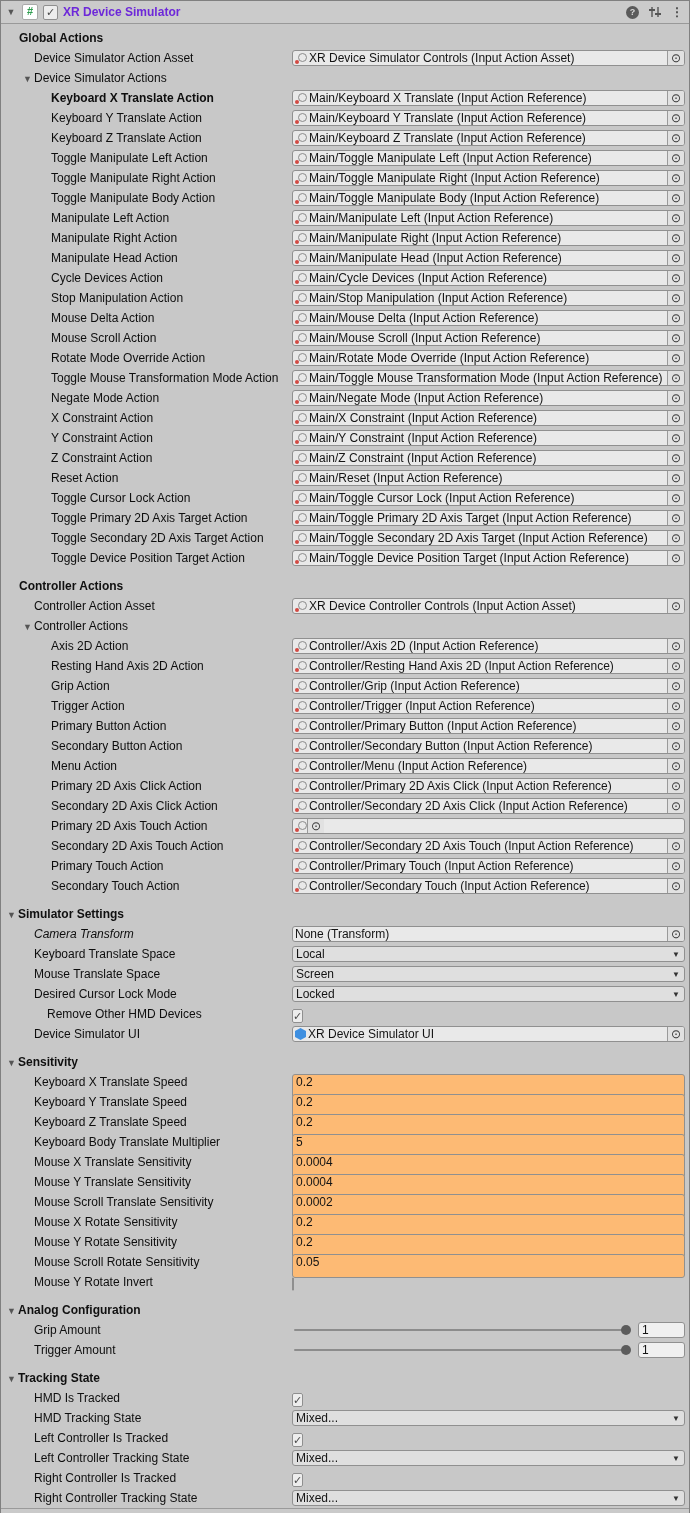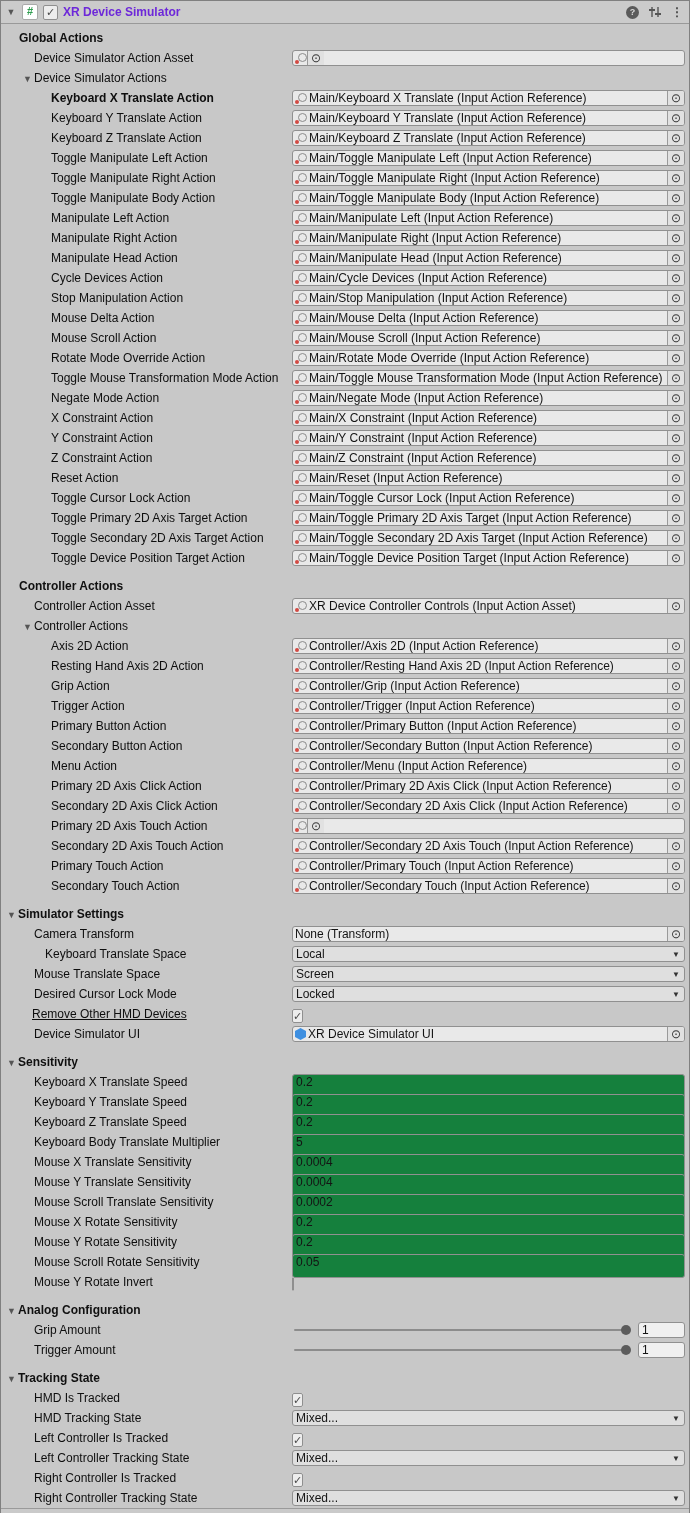--- a/index.html
+++ b/index.html
@@ -26,21 +26,21 @@
   .obj-text{flex:1;font-size:12px;color:#141414;white-space:nowrap;overflow:hidden;padding-left:2px;}
   .picker{flex:none;width:16px;align-self:stretch;background:#e1e1e1;border-left:1px solid #9a9a9a;display:flex;align-items:center;justify-content:center;font-size:12px;color:#3a3a3a;line-height:1;}
   .ia-icon{flex:none;width:12px;height:13px;position:relative;margin-left:2px;}
   .ia-icon::before{content:"";position:absolute;top:1px;left:3px;width:7px;height:7px;border:1.5px solid #8a8a8a;border-radius:50%;}
   .ia-icon::after{content:"";position:absolute;left:0;bottom:1px;width:4px;height:4px;background:#d24a43;border-radius:50%;}
   .prefab-icon{flex:none;width:11px;height:12px;margin-left:2px;background:#3e8fe0;clip-path:polygon(50% 0,100% 25%,100% 75%,50% 100%,0 75%,0 25%);}
   .dd{display:flex;align-items:center;height:16px;background:#dfdfdf;border:1px solid #909090;border-radius:3px;box-sizing:border-box;}
   .dd-text{flex:1;font-size:12px;color:#141414;padding-left:3px;white-space:nowrap;overflow:hidden;}
   .dd-arrow{flex:none;font-size:8px;color:#333;padding-right:4px;}
   .cb{line-height:13px;}
-  .txt{height:24px;background:#15803d;border:1px solid #909090;border-radius:3px;box-sizing:border-box;font-size:12px;color:#141414;line-height:14px;padding-left:3px;white-space:nowrap;overflow:hidden;}
+  .txt{height:24px;background:#fdba74;border:1px solid #909090;border-radius:3px;box-sizing:border-box;font-size:12px;color:#141414;line-height:14px;padding-left:3px;white-space:nowrap;overflow:hidden;}
   .slider-wrap{position:absolute;left:291px;right:4px;top:2px;height:16px;}
   .track{position:absolute;left:2px;right:60px;top:7px;height:2px;background:#8c8c8c;border-radius:1px;}
   .handle{position:absolute;right:54px;top:3px;width:10px;height:10px;background:#5c5c5c;border-radius:50%;}
   .slider-num{position:absolute;right:0;top:0;width:47px;height:16px;background:#f0f0f0;border:1px solid #909090;border-radius:3px;box-sizing:border-box;font-size:12px;color:#141414;line-height:14px;padding-left:3px;}
   .bottom-strip{border-top:1px solid #9a9a9a;background:#cacaca;height:7px;margin-top:0;}
   .preset-svg{display:block;}
 </style>
 </head>
 <body>
 
@@ -65,20 +65,21 @@
   </div>
   <div class="ibody">
       <div class="row">
         <div class="label bold" style="padding-left: 18px;"><span>Global Actions</span></div>
       </div>
       <div class="row">
         <div class="label" style="padding-left: 33px;"><span>Device Simulator Action Asset</span></div>
         <div class="value">
           <div class="obj">
             <span class="ia-icon"></span>
+            <span class="obj-text">XR Device Simulator Controls (Input Action Asset)</span>
             <span class="picker">⊙</span>
           </div>
         </div>
       </div>
       <div class="row">
         <div class="label" style="padding-left: 20px;"><span class="tri">▼</span><span>Device Simulator Actions</span></div>
       </div>
       <div class="row">
         <div class="label" style="padding-left: 50px; font-weight: bold;"><span>Keyboard X Translate Action</span></div>
         <div class="value">
@@ -463,30 +464,30 @@
             <span class="obj-text">Controller/Secondary Touch (Input Action Reference)</span>
             <span class="picker">⊙</span>
           </div>
         </div>
       </div>
       <div class="spacer"></div>
       <div class="row">
         <div class="label bold" style="padding-left: 4px;"><span class="tri">▼</span><span>Simulator Settings</span></div>
       </div>
       <div class="row">
-        <div class="label" style="padding-left: 33px;"><span>Camera Transform</span></div>
+        <div class="label" style="padding-left: 33px; font-style: italic;"><span>Camera Transform</span></div>
         <div class="value">
           <div class="obj">
             <span class="obj-text">None (Transform)</span>
             <span class="picker">⊙</span>
           </div>
         </div>
       </div>
       <div class="row">
-        <div class="label" style="padding-left: 44px;"><span>Keyboard Translate Space</span></div>
+        <div class="label" style="padding-left: 33px;"><span>Keyboard Translate Space</span></div>
         <div class="value">
           <div class="dd">
             <span class="dd-text">Local</span>
             <span class="dd-arrow">▼</span>
           </div>
         </div>
       </div>
       <div class="row">
         <div class="label" style="padding-left: 33px;"><span>Mouse Translate Space</span></div>
         <div class="value">
@@ -499,21 +500,21 @@
       <div class="row">
         <div class="label" style="padding-left: 33px;"><span>Desired Cursor Lock Mode</span></div>
         <div class="value">
           <div class="dd">
             <span class="dd-text">Locked</span>
             <span class="dd-arrow">▼</span>
           </div>
         </div>
       </div>
       <div class="row">
-        <div class="label" style="padding-left: 31px; text-decoration: underline;"><span>Remove Other HMD Devices</span></div>
+        <div class="label" style="padding-left: 46px;"><span>Remove Other HMD Devices</span></div>
         <div class="value"><span class="cb checked">✓</span></div>
       </div>
       <div class="row">
         <div class="label" style="padding-left: 33px;"><span>Device Simulator UI</span></div>
         <div class="value">
           <div class="obj">
             <span class="prefab-icon"></span>
             <span class="obj-text">XR Device Simulator UI</span>
             <span class="picker">⊙</span>
           </div>

